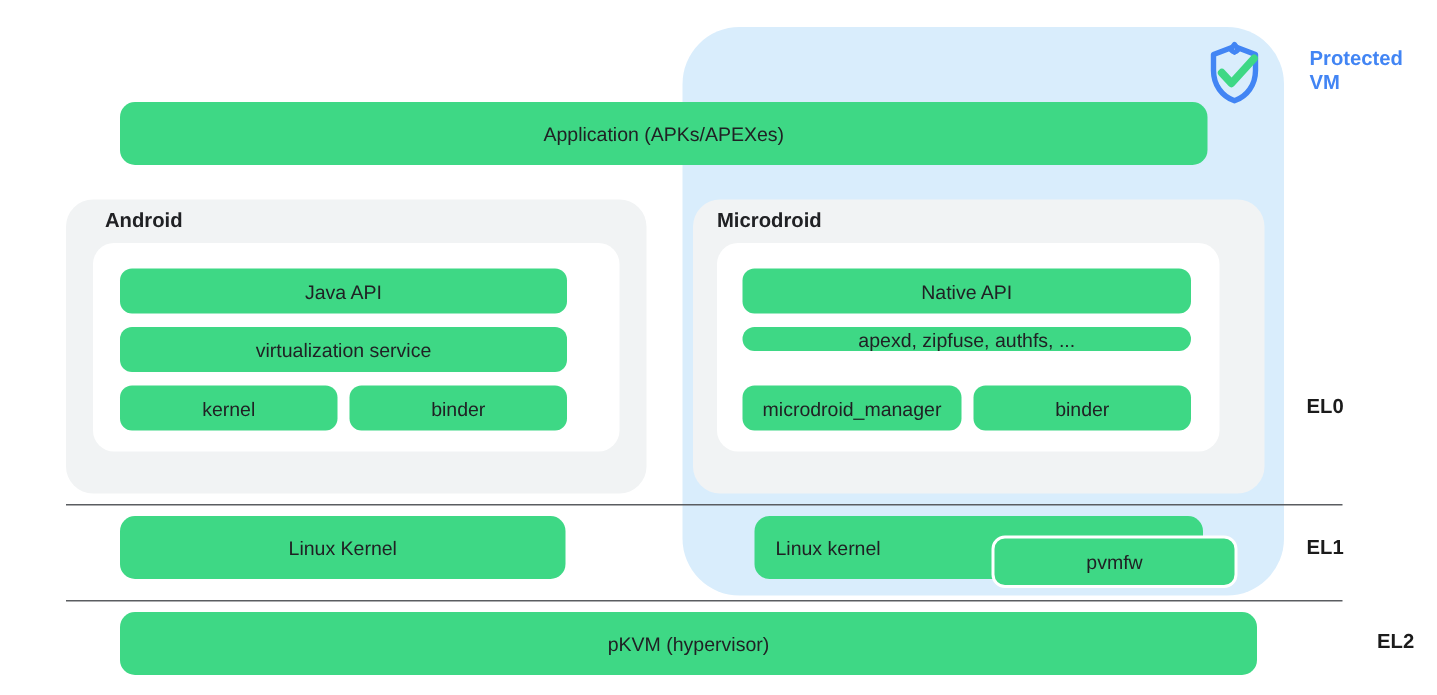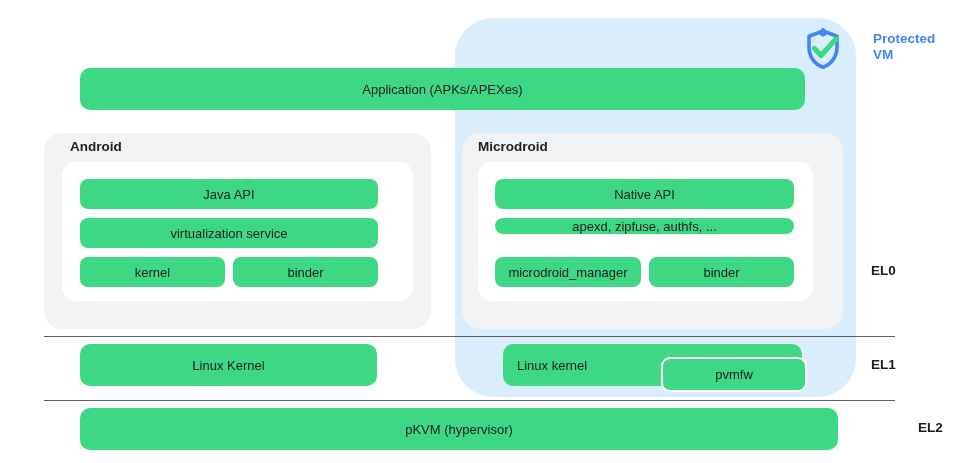--- a/index.html
+++ b/index.html
@@ -73,21 +73,21 @@
   }
   .divider-1 { top: 336px; }
   .divider-2 { top: 400px; }
 
   .linux-kernel-a { left: 80px;  top: 344px; width: 297px; height: 42px; }
   .linux-kernel-m {
     left: 503px; top: 344px; width: 299px; height: 42px;
     justify-content: flex-start; padding-left: 14px;
   }
   .pvmfw {
-    left: 661px; top: 357px; width: 146px; height: 35px;
+    left: 661px; top: 357px; width: 164px; height: 35px;
     border: 2px solid #ffffff; border-radius: 9px;
     z-index: 4;
   }
   .pkvm { left: 80px; top: 408px; width: 758px; height: 42px; z-index: 3; }
 
   .el-label {
     font-size: 13.5px; font-weight: bold; color: #1b1b1b;
     z-index: 6;
   }
   .el0 { left: 871px; top: 263px; text-align: right; }

